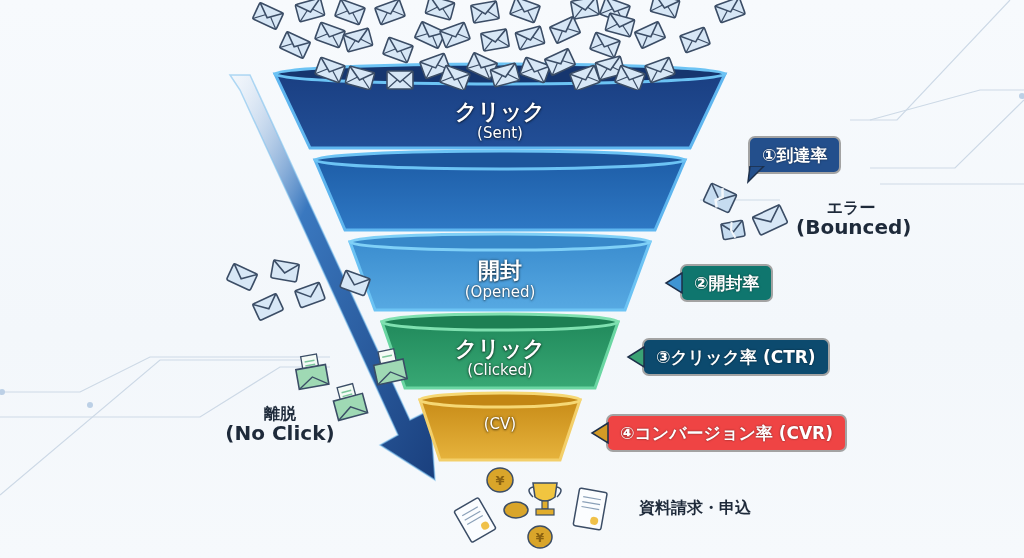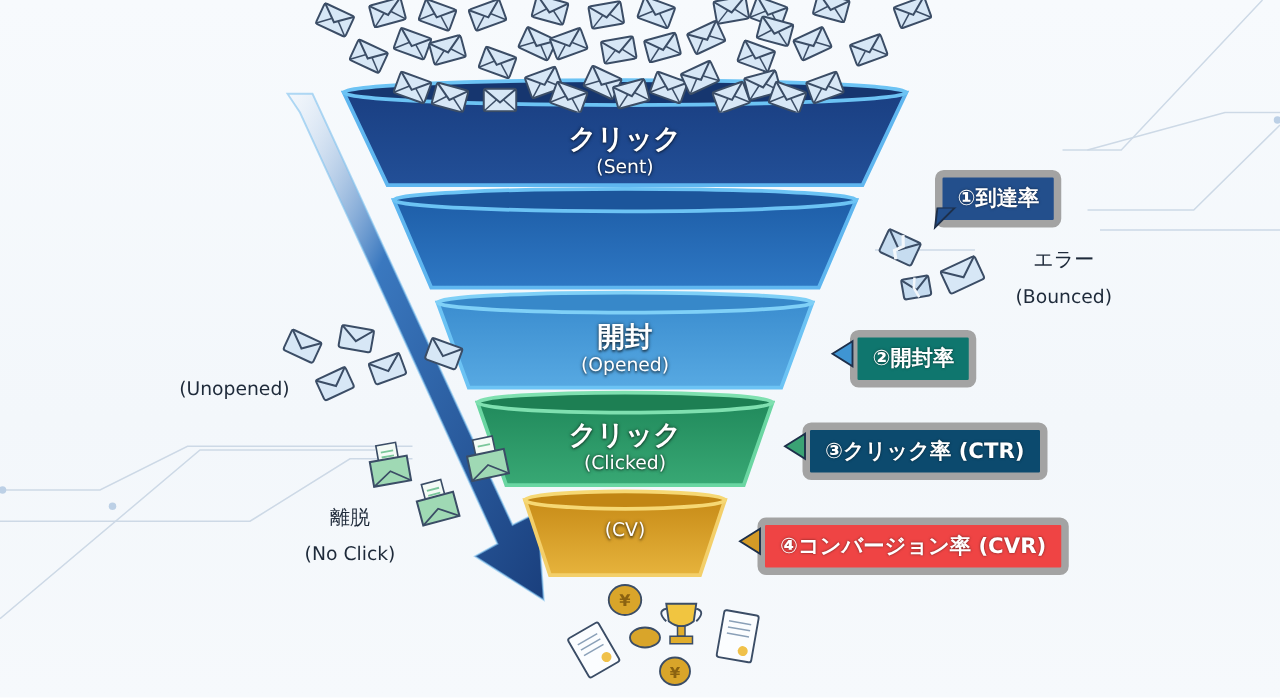--- a/index.html
+++ b/index.html
@@ -10,26 +10,26 @@
   }
   .abs { position:absolute; }
   svg.bg { position:absolute; left:0; top:0; }
   .stage-text { position:absolute; left:0; width:100%; text-align:center; color:#fff;
     text-shadow: 0 0 3px rgba(0,0,0,0.55), 0 1px 2px rgba(0,0,0,0.5); }
   .stage-jp { font-weight:bold; font-size:22px; line-height:24px; }
   .stage-en { font-weight:normal; font-size:15px; line-height:18px; }
   .callout {
     position:absolute; color:#fff; font-weight:bold; font-size:17px;
     border-radius:7px; padding:0 12px; height:34px; line-height:34px; white-space:nowrap;
-    border:6px solid #a3a3a3;
+    border:2px solid #a3a3a3;
     text-shadow: 0 0 2px rgba(0,0,0,0.6);
   }
-  .label { position:absolute; text-align:center; color:#1e2a3a; font-weight:normal; }
+  .label { position:absolute; text-align:center; color:#1e2a3a; font-weight:bold; }
   .label .jp { font-size:16px; line-height:20px; }
-  .label .en { font-size:15px; line-height:19px;margin-top:10px; }
+  .label .en { font-size:20px; line-height:19px; }
 </style>
 </head>
 <body>
 
 <svg class="bg" width="1024" height="558">
   <g stroke="#c9d6e4" stroke-width="1.2" fill="none" opacity="0.9">
     <polyline points="0,392 80,392 150,357 330,357"></polyline>
     <polyline points="0,417 200,417 280,367 330,367"></polyline>
     <polyline points="0,495 160,360 300,360"></polyline>
     <polyline points="850,120 897,120 1010,0"></polyline>
@@ -272,20 +272,20 @@
 <div class="callout" style="left:606px;top:414px;background:#ef4444">④コンバージョン率 (CVR)</div>
 <svg class="abs" style="left:590px;top:421px" width="20" height="24">
     <polygon points="18,2 2,12 18,22" fill="#d39a26" stroke="#1d2f4a" stroke-width="1.5"></polygon>
   </svg>
 
 <div class="label" style="left:796px;top:198px;width:110px">
   <div class="jp">エラー</div>
   <div class="en">(Bounced)</div>
 </div>
 <div class="label" style="left:125px;top:292px;width:125px">
-  <div class="en">(Unopened)</div>
 </div>
 <div class="label" style="left:225px;top:404px;width:110px">
   <div class="jp">離脱</div>
   <div class="en">(No Click)</div>
 </div>
 <div class="label" style="left:615px;top:498px;width:160px">
+  <div class="jp">資料請求・申込</div>
 </div>
 
 </body></html>

